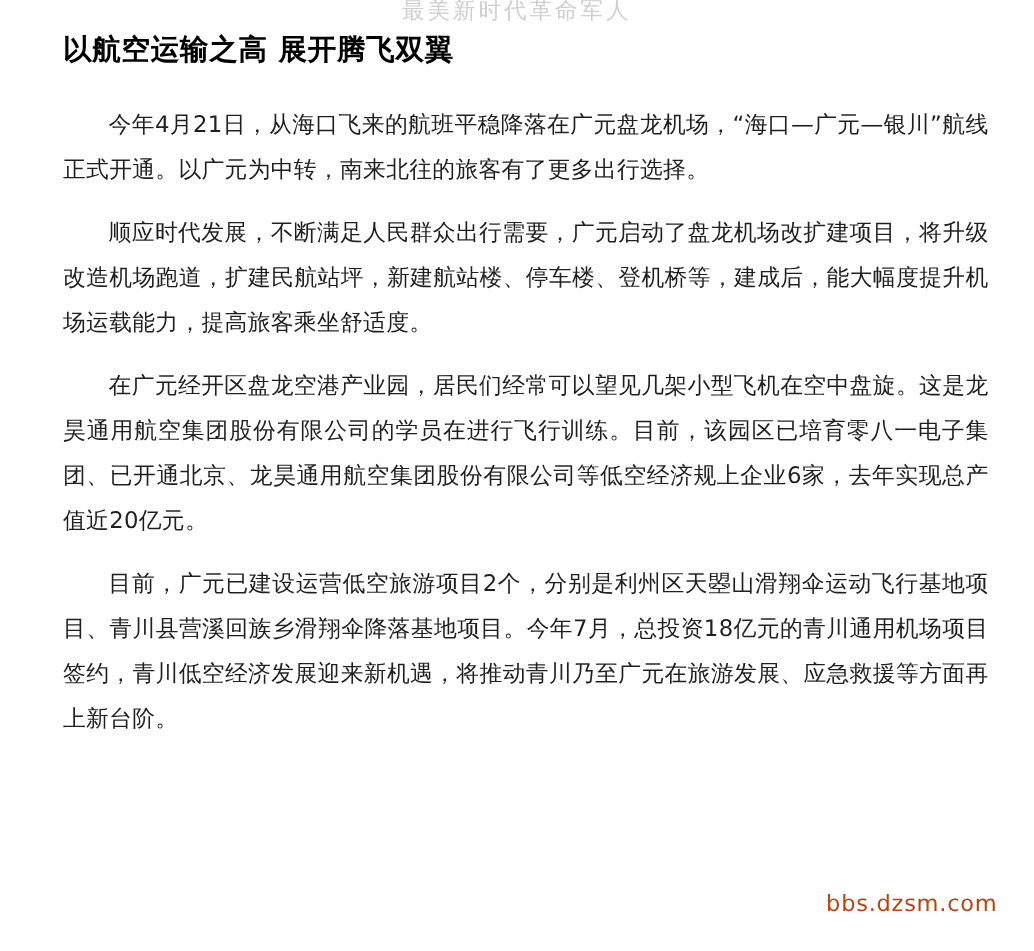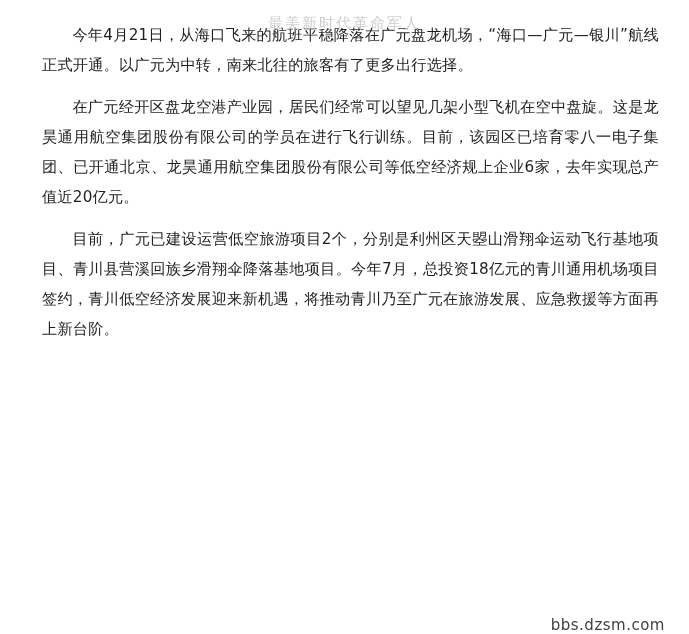--- a/index.html
+++ b/index.html
@@ -17,21 +17,21 @@
   }
   .page {
     position: relative;
     width: 689px;
     height: 634px;
     box-sizing: border-box;
     padding: 0 30px 0 42px;
   }
   .top-faded {
     position: absolute;
-    top: 16px;
+    top: 0;
     left: 0;
     width: 689px;
     height: 14px;
     text-align: center;
     font-size: 15px;
     color: #cfcfcf;
     letter-spacing: 2px;
     overflow: hidden;
     line-height: 14px;
     font-family: "DejaVu Sans", sans-serif;
@@ -55,36 +55,38 @@
     line-height: 30px;
     text-align: justify;
     text-indent: 2em;
     color: #1f1f1f;
     letter-spacing: 0.2px;
     font-family: "DejaVu Sans", "Liberation Sans", sans-serif;
   }
   .watermark {
     position: absolute;
     right: 24px;
-    bottom: 0;
+    bottom: 23px;
     font-size: 15px;
-    color: #404040;
+    color: #c2410c;
     font-family: "DejaVu Sans", "Liberation Sans", sans-serif;
     letter-spacing: 0.5px;
   }
 </style>
 </head>
 <body>
 
 <div class="page">
 
   <div class="top-faded">最美新时代革命军人</div>
 
+  <h1 class="article-title">以航空运输之高  展开腾飞双翼</h1>
 
   <div class="body-copy">
     <p class="para">今年4月21日，从海口飞来的航班平稳降落在广元盘龙机场，“海口—广元—银川”航线正式开通。以广元为中转，南来北往的旅客有了更多出行选择。</p>
+    <p class="para">顺应时代发展，不断满足人民群众出行需要，广元启动了盘龙机场改扩建项目，将升级改造机场跑道，扩建民航站坪，新建航站楼、停车楼、登机桥等，建成后，能大幅度提升机场运载能力，提高旅客乘坐舒适度。</p>
     <p class="para">在广元经开区盘龙空港产业园，居民们经常可以望见几架小型飞机在空中盘旋。这是龙昊通用航空集团股份有限公司的学员在进行飞行训练。目前，该园区已培育零八一电子集团、已开通北京、龙昊通用航空集团股份有限公司等低空经济规上企业6家，去年实现总产值近20亿元。</p>
     <p class="para">目前，广元已建设运营低空旅游项目2个，分别是利州区天曌山滑翔伞运动飞行基地项目、青川县营溪回族乡滑翔伞降落基地项目。今年7月，总投资18亿元的青川通用机场项目签约，青川低空经济发展迎来新机遇，将推动青川乃至广元在旅游发展、应急救援等方面再上新台阶。</p>
   </div>
 
   <div class="watermark">bbs.dzsm.com</div>
 
 </div>
 
 </body></html>

